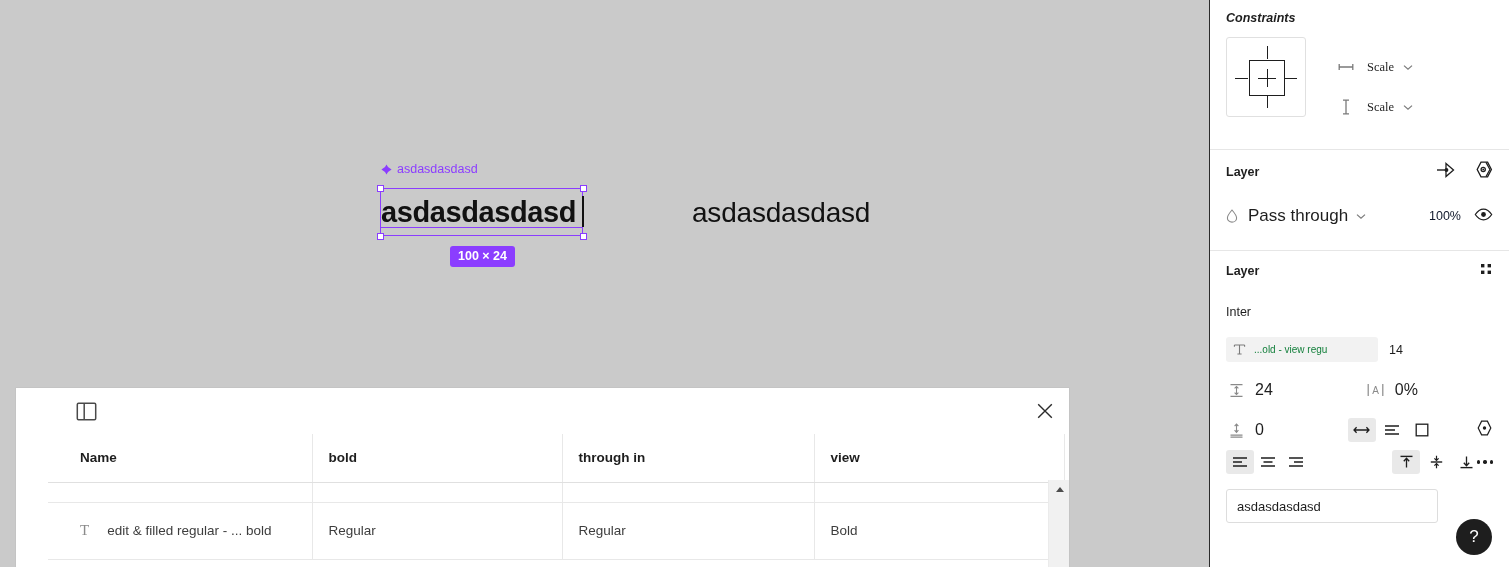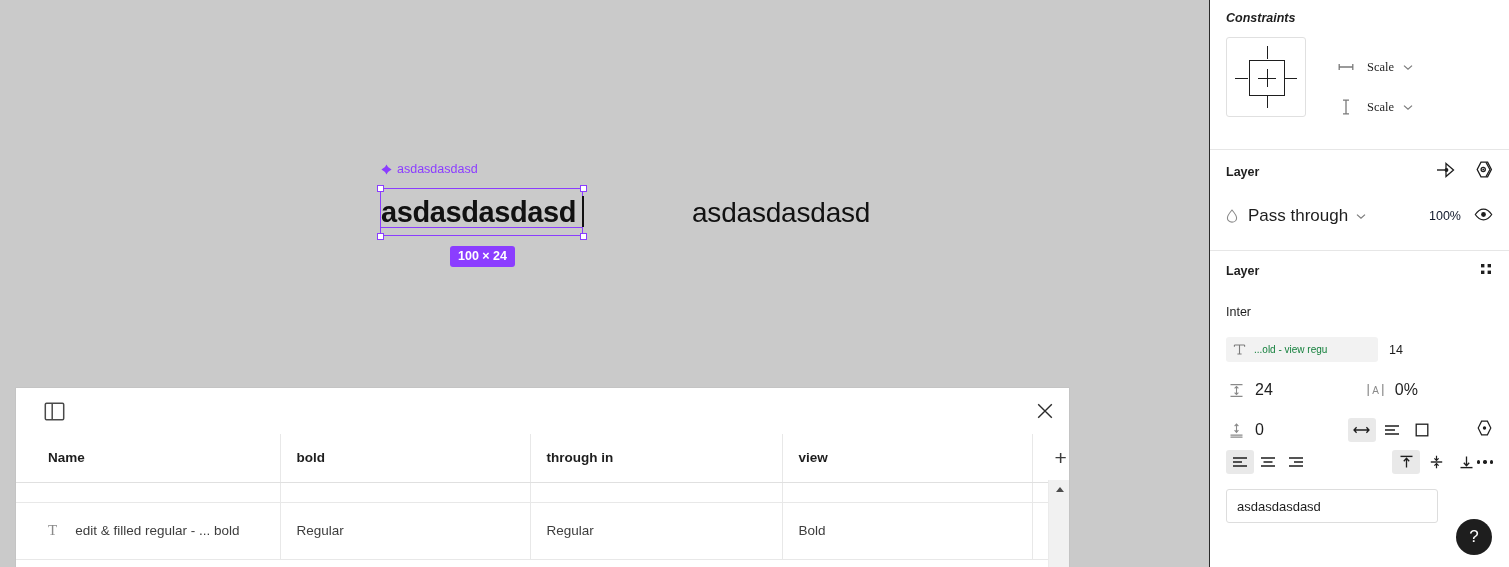--- a/index.html
+++ b/index.html
@@ -197,20 +197,21 @@
     font-size: 17px;
   }
 
   
   #modal {
     position: absolute; left: 16px; top: 388px;
     width: 1053px; height: 179px;
     background: #ffffff;
     overflow: hidden;
     box-shadow: 0 0 0 0.5px rgba(0,0,0,0.06);
+    padding-left: 32px;
   }
   #modal-header {
     position: relative; height: 46px;
     display: flex; align-items: center;
   }
   .panel-toggle {
     margin-left: 26px;
     width: 24px; height: 24px;
     display: flex; align-items: center; justify-content: center;
   }

